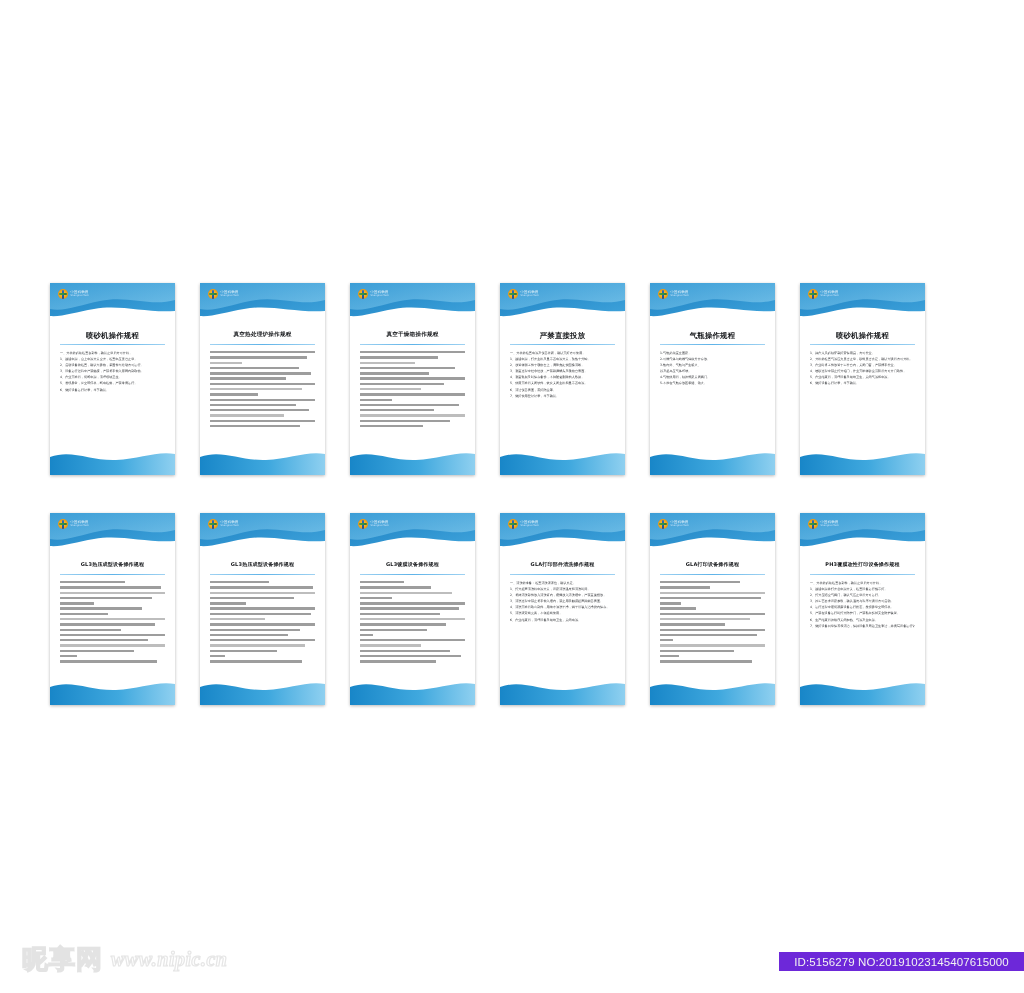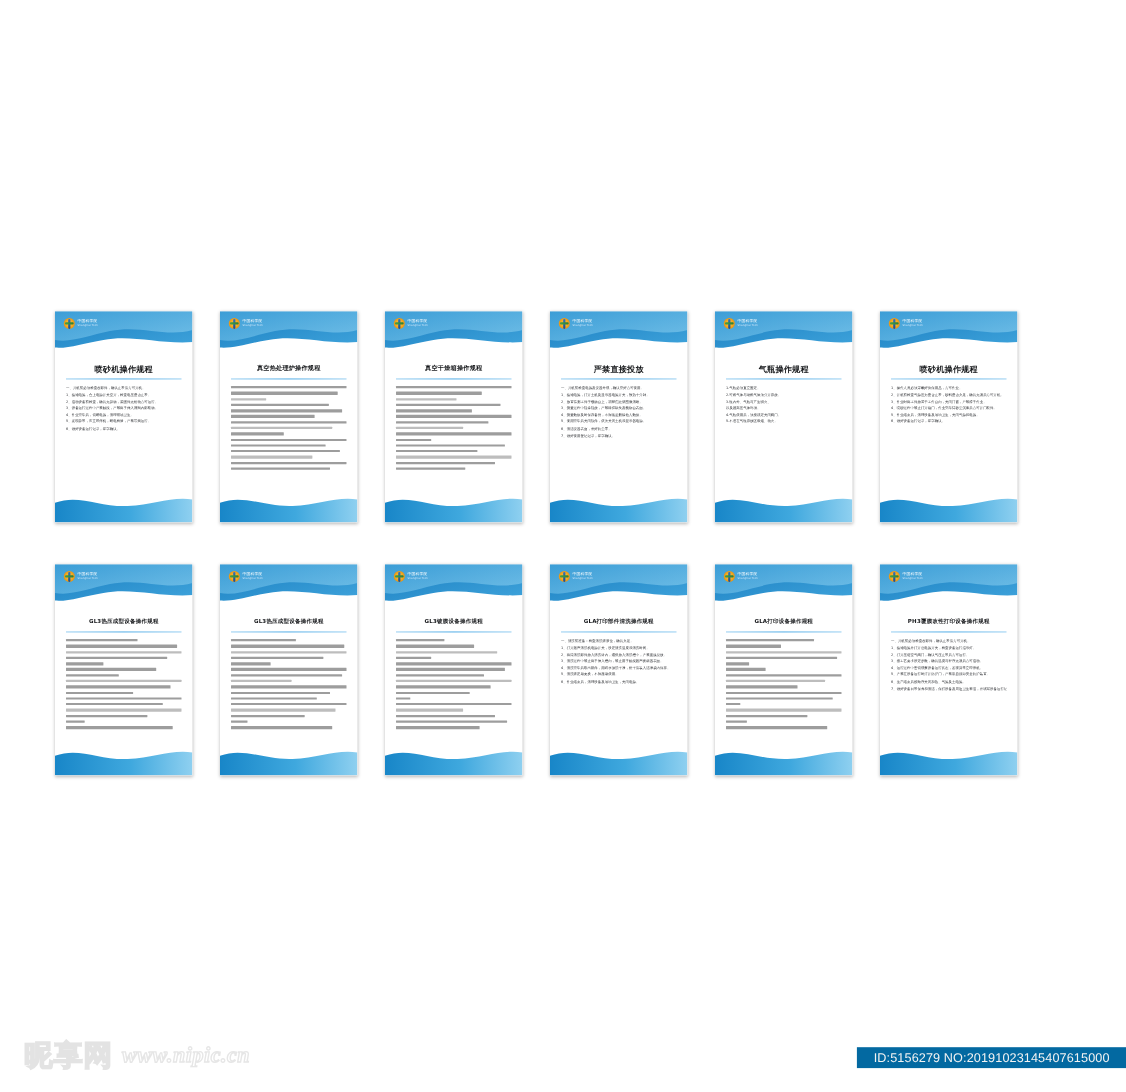--- a/index.html
+++ b/index.html
@@ -134,21 +134,21 @@
   }
   #wm-url{
     font-size:20px;font-style:italic;font-weight:bold;letter-spacing:.5px;
     color:transparent;
     -webkit-text-stroke:1.2px #e6e6e6;
     font-family:"Liberation Serif",serif;
   }
   #id-strip{
     position:absolute;right:0;bottom:22px;
     width:245px;height:19px;
-    background:#0369a1;
+    background:#6d28d9;
     display:flex;align-items:center;justify-content:center;
   }
   #id-text{
     font-size:11.5px;color:#f2f2f2;letter-spacing:.1px;
     font-family:"Liberation Sans",sans-serif;white-space:nowrap;
   }
 </style>
 </head>
 <body>
 

